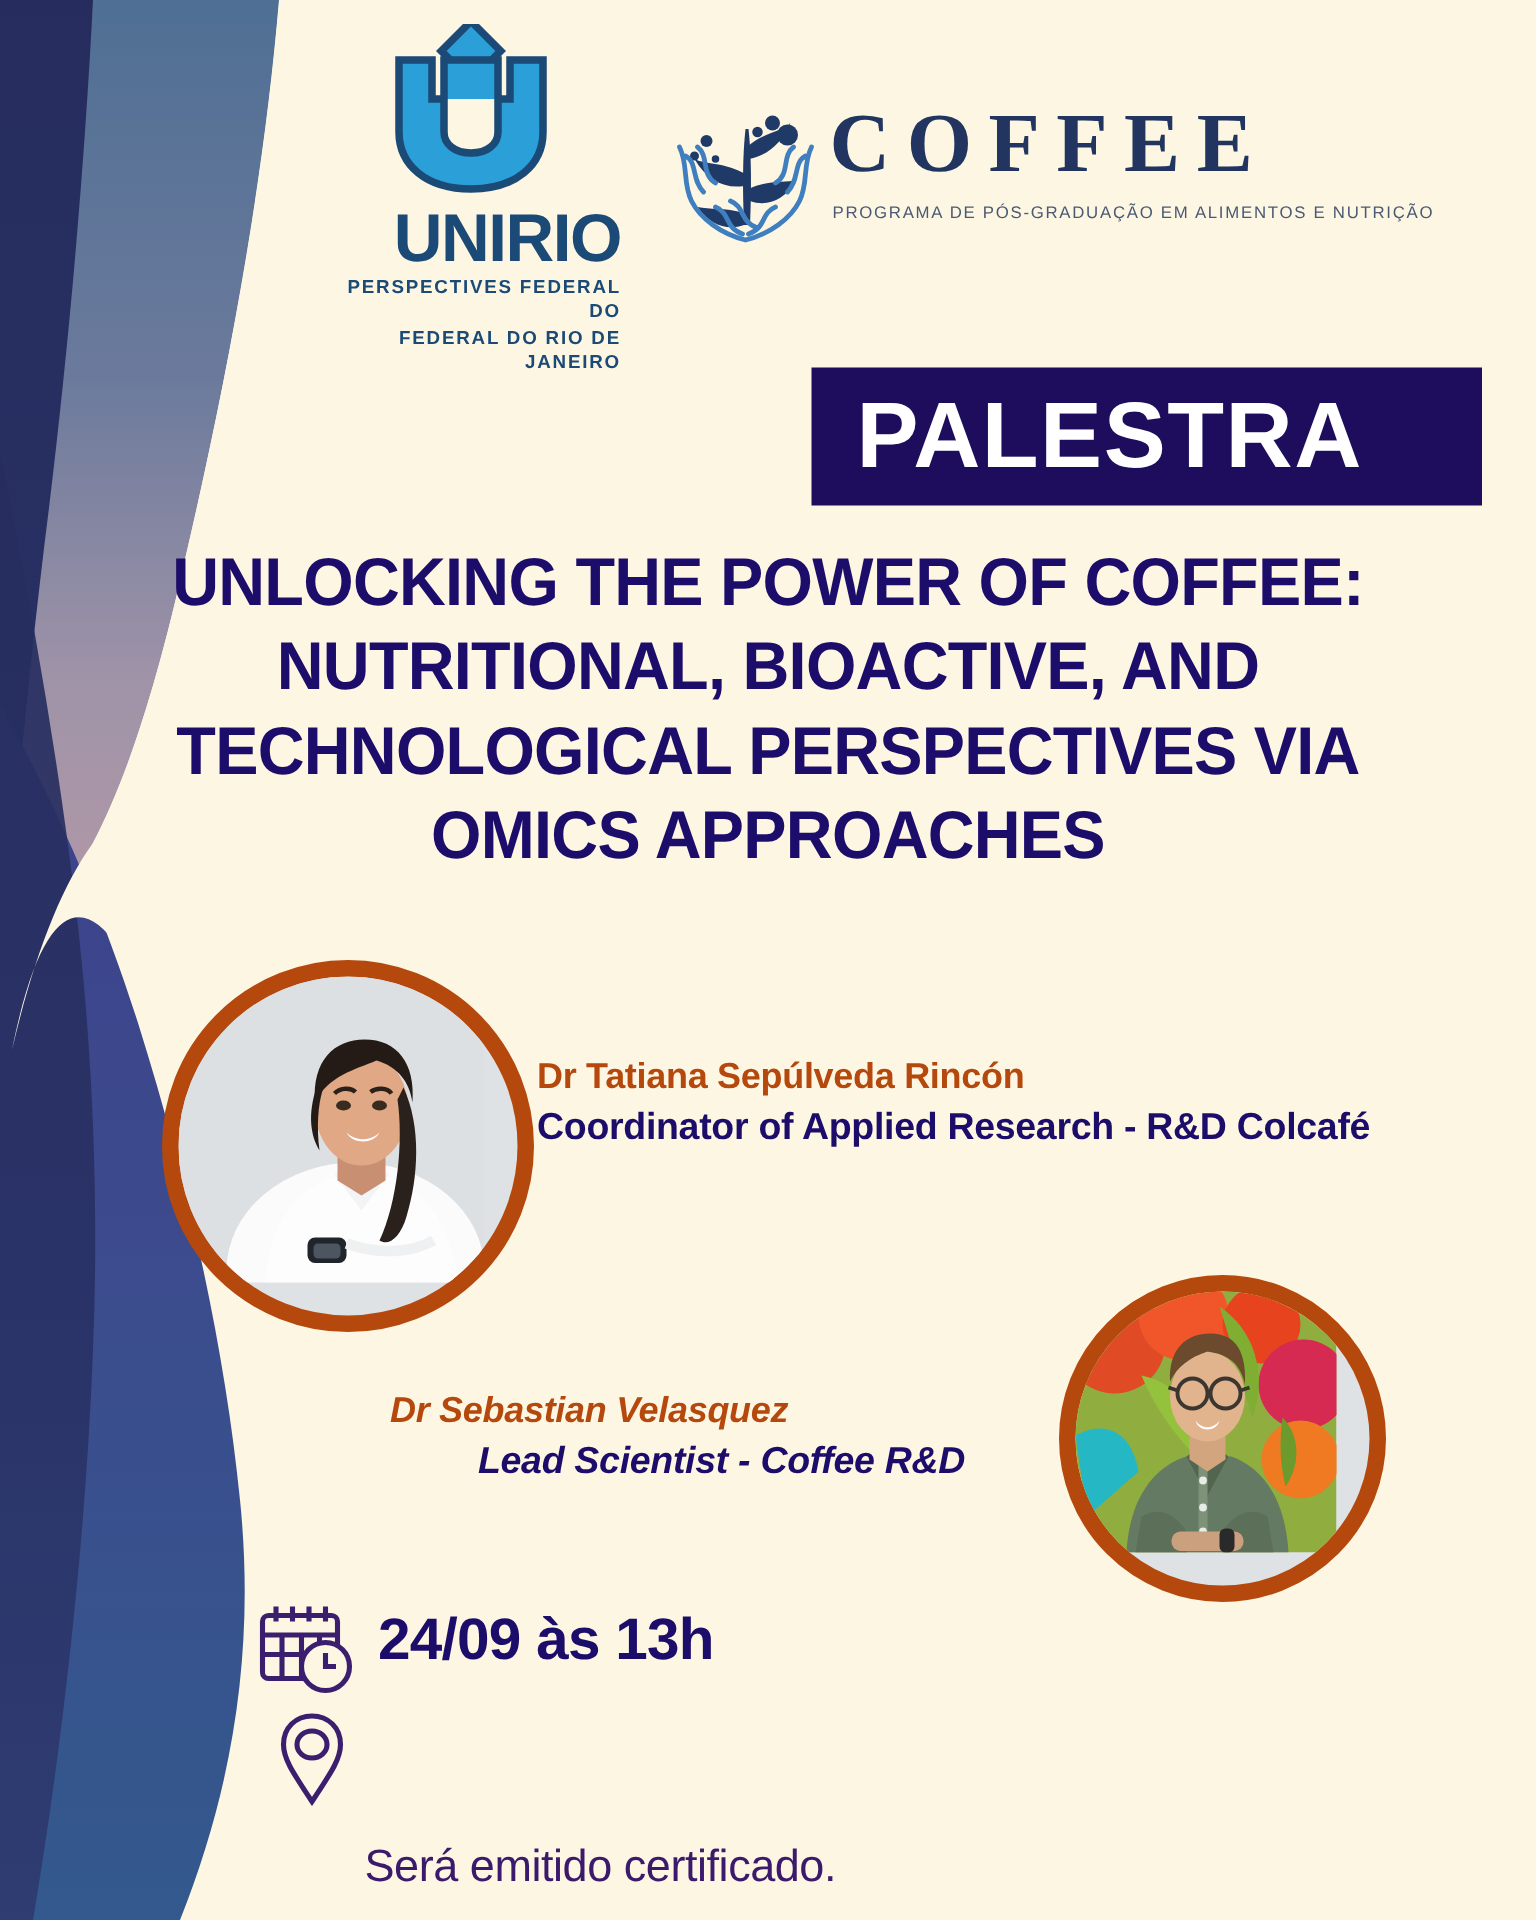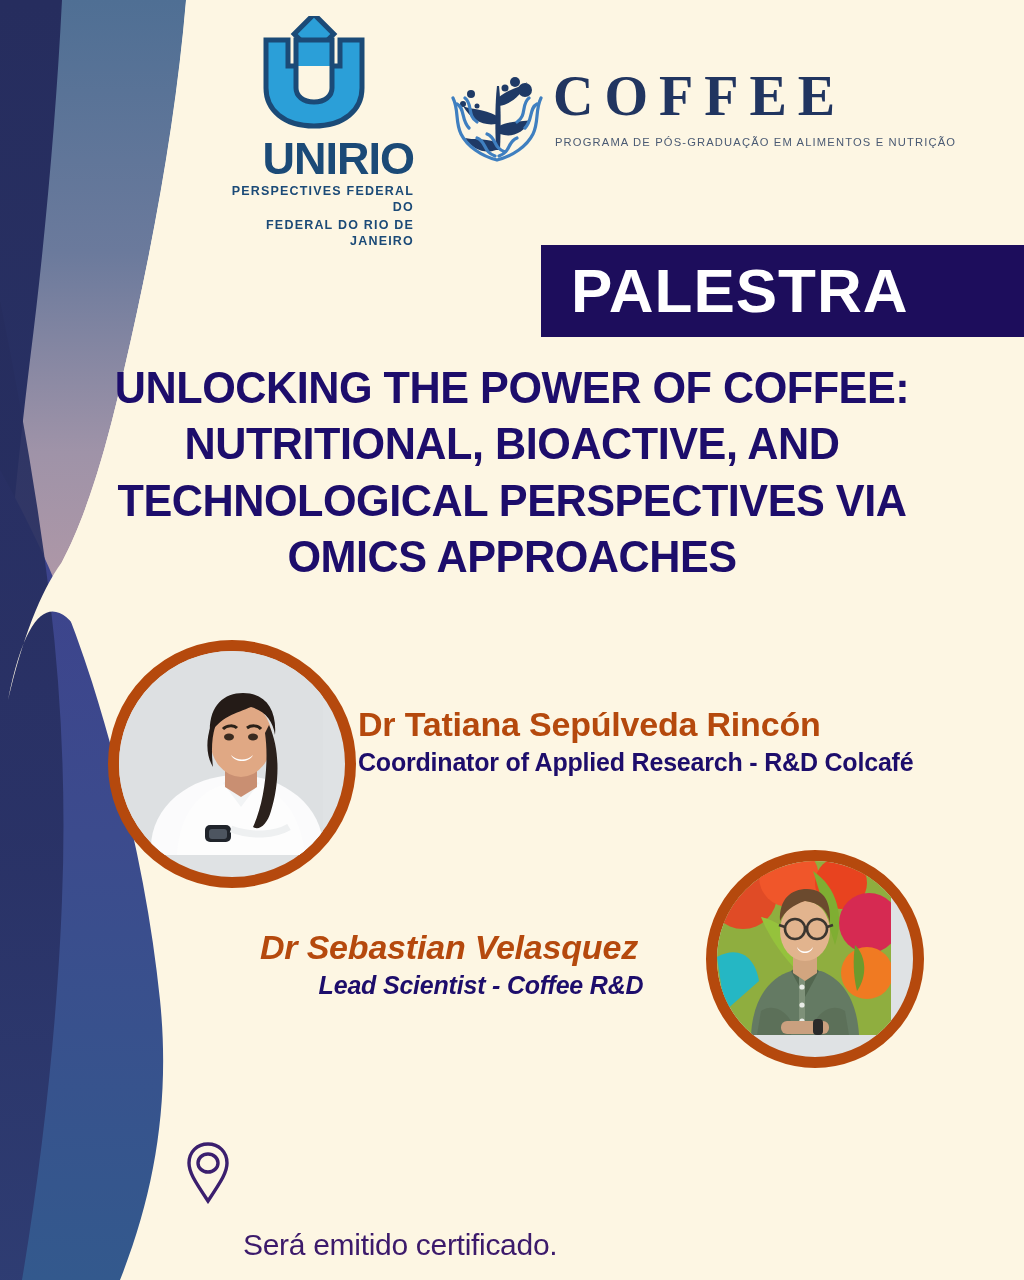--- a/index.html
+++ b/index.html
@@ -78,21 +78,21 @@
     font-size: 11.2px;
     letter-spacing: 1.15px;
     color: #4a5a73;
     white-space: nowrap;
   }
 
   
   .palestra-banner {
     position: absolute;
     left: 541px; top: 245px;
-    width: 483px; height: 92px;
+    width: 447px; height: 92px;
     background: #1d0d5c;
     display: flex;
     align-items: center;
   }
   .palestra-banner span {
     color: #ffffff;
     font-size: 62px;
     font-weight: bold;
     letter-spacing: 1px;
     margin-left: 30px;
@@ -125,21 +125,21 @@
   #avatar-1 { left: 108px; top: 640px; width: 226px; height: 226px; }
   #avatar-2 { left: 706px; top: 850px; width: 196px; height: 196px; }
 
   .speaker-block { position: absolute; }
   #speaker-1 { left: 358px; top: 705px; text-align: left; width: 620px; }
   #speaker-2 { left: 260px; top: 928px; text-align: left; width: 450px; font-style: italic; }
   .speaker-name {
     display: block;
     color: #b5490d;
     font-weight: bold;
-    font-size: 34px;
+    font-size: 24px;
     line-height: 1.12;
     letter-spacing: -0.2px;
   }
   .speaker-role {
     display: block;
     color: #1d0d6b;
     font-weight: bold;
     font-size: 25px;
     line-height: 1.2;
     margin-top: 4px;
@@ -346,20 +346,32 @@
                C110,48 102,42 88,40 C76,44 68,50 63,60 Z" fill="#6b4a2e"></path>
       <g fill="none" stroke="#3c3630" stroke-width="2.6">
         <circle cx="78" cy="68" r="10"></circle>
           <circle cx="100" cy="68" r="10"></circle>
         <path d="M88,68 L90,68 M68,66 L62,64 M110,66 L116,64"></path>
       </g>
       <path d="M80,86 C84,92 92,92 96,86 C94,94 82,94 80,86 Z" fill="#fff"></path>
     </svg>
   </div>
 
+  <div class="info-row" id="info-date">
+    <svg class="info-icon" width="66" height="62" viewBox="0 0 66 62" xmlns="http://www.w3.org/2000/svg">
+      <g stroke="#3b1f6e" stroke-width="3.4" fill="none">
+        <rect x="3" y="9" width="50" height="42" rx="4"></rect>
+        <path d="M3,22 L53,22 M3,35 L53,35 M16,22 L16,51 M29,22 L29,51 M41,22 L41,51"></path>
+        <path d="M12,3 L12,13 M23,3 L23,13 M34,3 L34,13 M45,3 L45,13"></path>
+        <circle cx="45" cy="43" r="16" fill="#fdf6e3"></circle>
+        <path d="M45,34 L45,43 L52,43"></path>
+      </g>
+    </svg>
+    <span class="info-text">24/09 às 13h</span>
+  </div>
 
   <div class="info-row" id="info-place">
     <svg class="info-icon" width="44" height="62" viewBox="0 0 44 62" xmlns="http://www.w3.org/2000/svg">
       <g stroke="#3b1f6e" stroke-width="3.4" fill="none">
         <path d="M22,59 C8,38 3,30 3,21 C3,10 11,2 22,2 C33,2 41,10 41,21
                  C41,30 36,38 22,59 Z"></path>
         <ellipse cx="22" cy="21" rx="10" ry="9"></ellipse>
       </g>
     </svg>
   </div>

